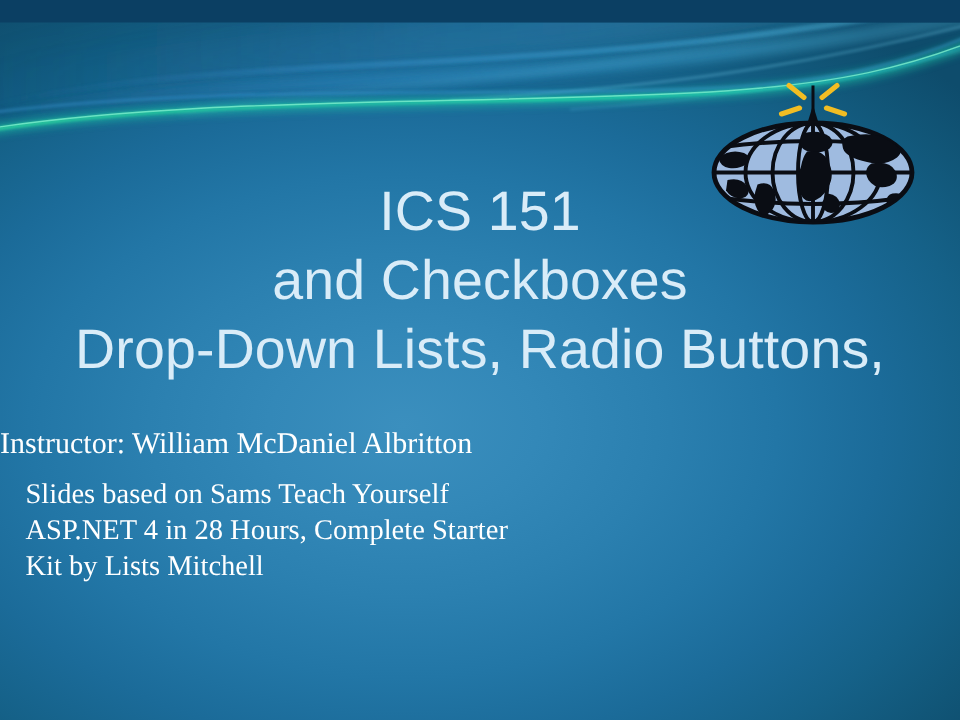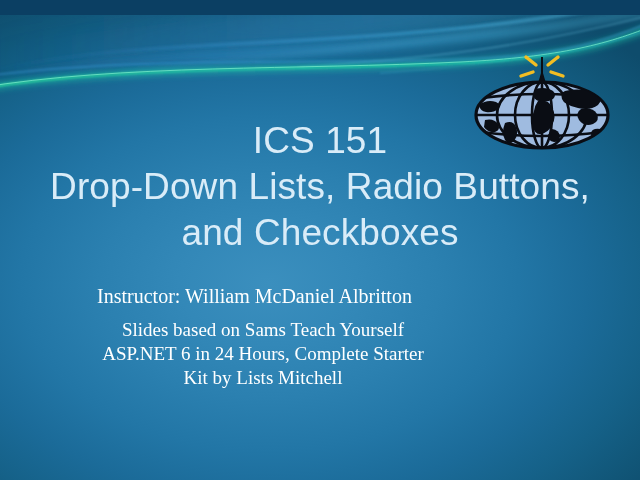--- a/index.html
+++ b/index.html
@@ -61,21 +61,20 @@
     letter-spacing: 0.1px;
     white-space: nowrap;
   }
 
   
   .subtitle-block {
     position: absolute;
     left: 0;
     top: 268px;
     width: 509px;
-    text-align: center;
     font-family: "Liberation Serif", "DejaVu Serif", serif;
     color: #ffffff;
   }
   .subtitle-instructor {
     font-size: 20px;
     line-height: 27px;
     white-space: nowrap;
   }
   .subtitle-credit {
     margin-top: 8px;
@@ -204,26 +203,26 @@
 
         <path d="M 50 80 q 8 -3 11 4 q 3 8 -2 14 q -5 5 -9 -1 q -4 -7 0 -17 z"></path>
 
         <path d="M 140 86 q 9 -1 10 5 q 1 5 -6 5 q -8 0 -8 -5 q 0 -4 4 -5 z"></path>
       </g>
     </g>
   </svg>
 
   <div class="title-block">
     <div class="title-line">ICS 151</div>
+    <div class="title-line">and Checkboxes</div>
     <div class="title-line">Drop-Down Lists, Radio Buttons,</div>
-    <div class="title-line">and Checkboxes</div>
   </div>
 
   <div class="subtitle-block">
     <div class="subtitle-instructor">Instructor: William McDaniel Albritton</div>
     <div class="subtitle-credit">
       <span class="cl">Slides based on Sams Teach Yourself</span>
-      <span class="cl">ASP.NET 6 in 24 Hours, Complete Starter</span>
+      <span class="cl">ASP.NET 4 in 28 Hours, Complete Starter</span>
       <span class="cl">Kit by Lists Mitchell</span>
     </div>
   </div>
 
 </div>
 
 </body></html>

